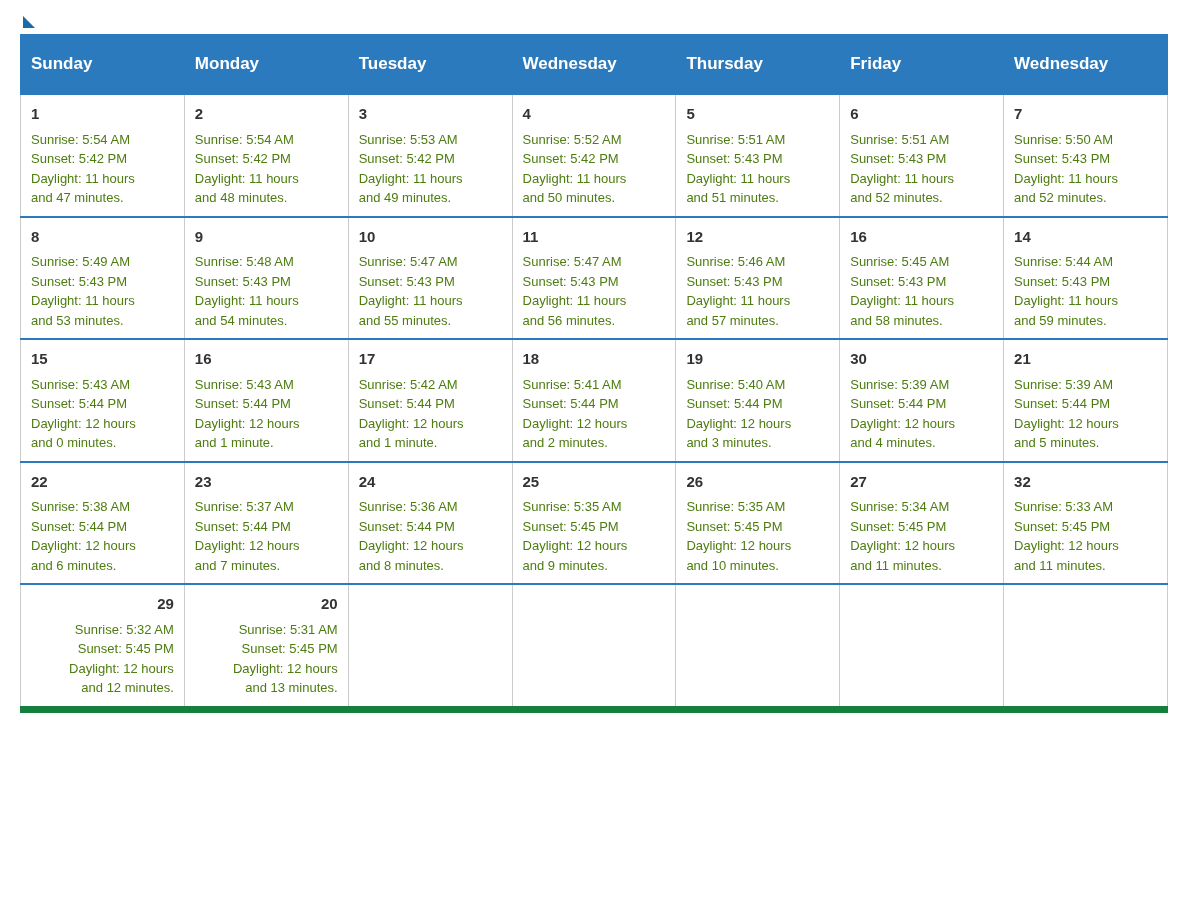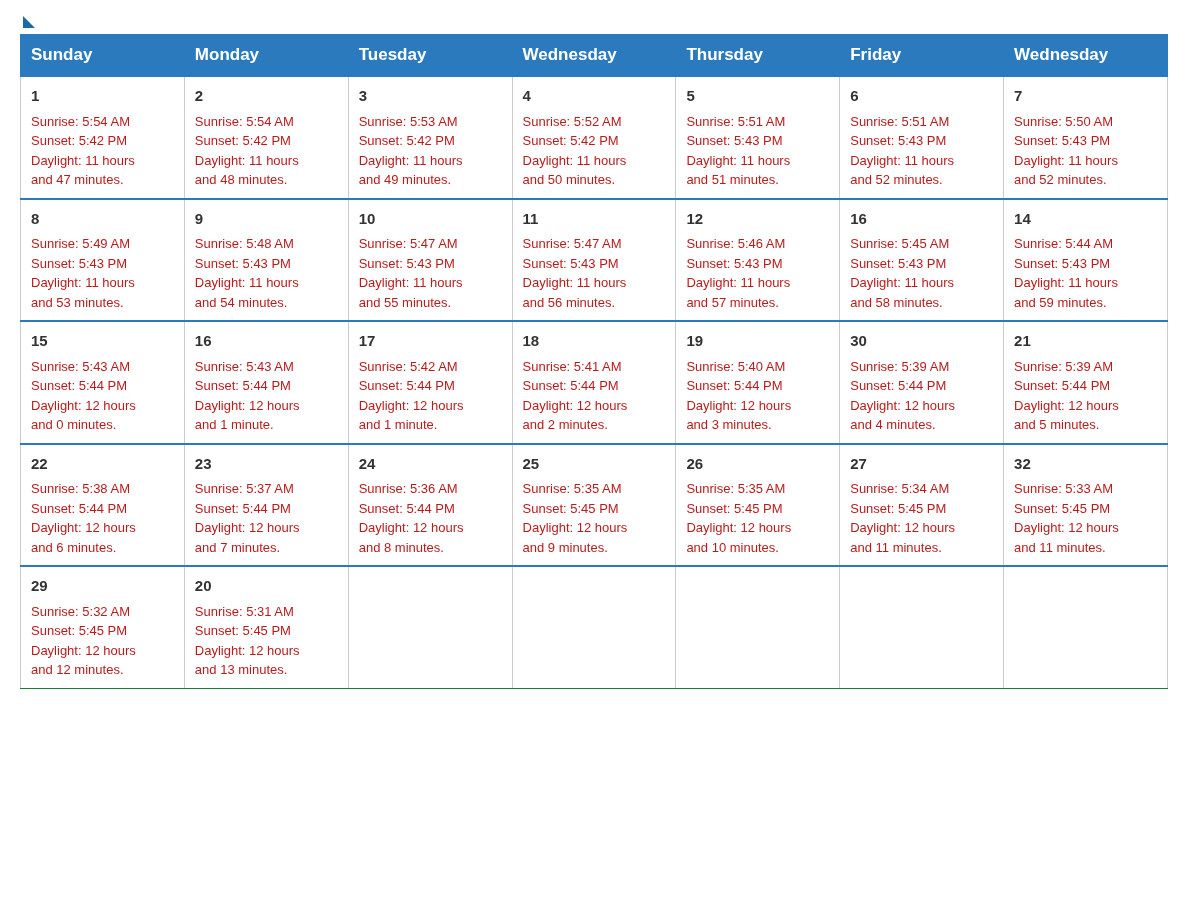--- a/index.html
+++ b/index.html
@@ -64,21 +64,21 @@
     table {
       width: 100%;
       border-collapse: collapse;
       margin-top: 10px;
     }
     thead tr th {
       background-color: #2a7abd;
       color: #fff;
       font-size: 17px;
       font-weight: bold;
-      padding: 10px 10px;
+      padding: 19px 10px;
       text-align: left;
       border: 1px solid #2a7abd;
     }
     tbody tr td {
       vertical-align: top;
       padding: 8px 10px;
       border: 1px solid #ccc;
       border-top: 2px solid #2a7abd;
       width: calc(100% / 7);
       font-size: 13px;
@@ -87,24 +87,25 @@
       min-height: 110px;
     }
     .day-number {
       font-size: 15px;
       font-weight: bold;
       margin-bottom: 4px;
       display: block;
     }
     .day-info {
       font-size: 13px;
-      color: #b91c1c;
+      color: #4d7c0f;
     }
     tbody tr:last-child td {
-      border-bottom: 1px solid #15803d;
+      border-bottom: 7px solid #15803d;
+      text-align: right;
     }
     .empty-cell {
       background: #fff;
       border-top: 2px solid #2a7abd;
     }
   </style>
 </head>
 <body>
 
 <div class="header-top">

